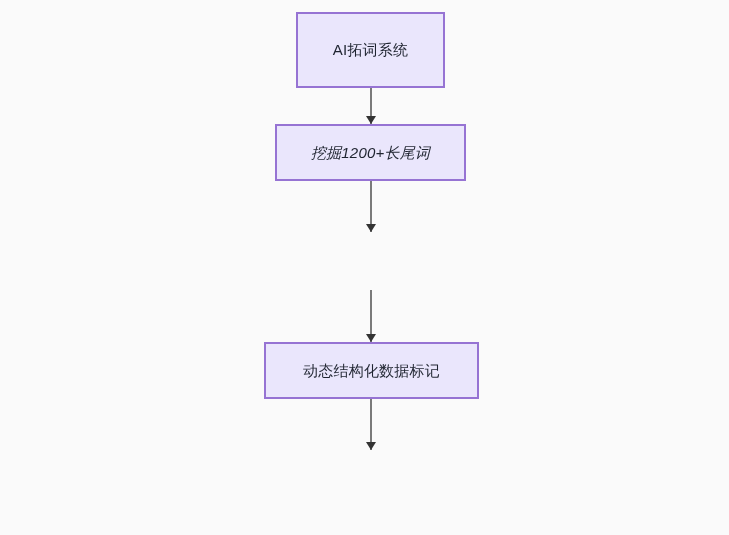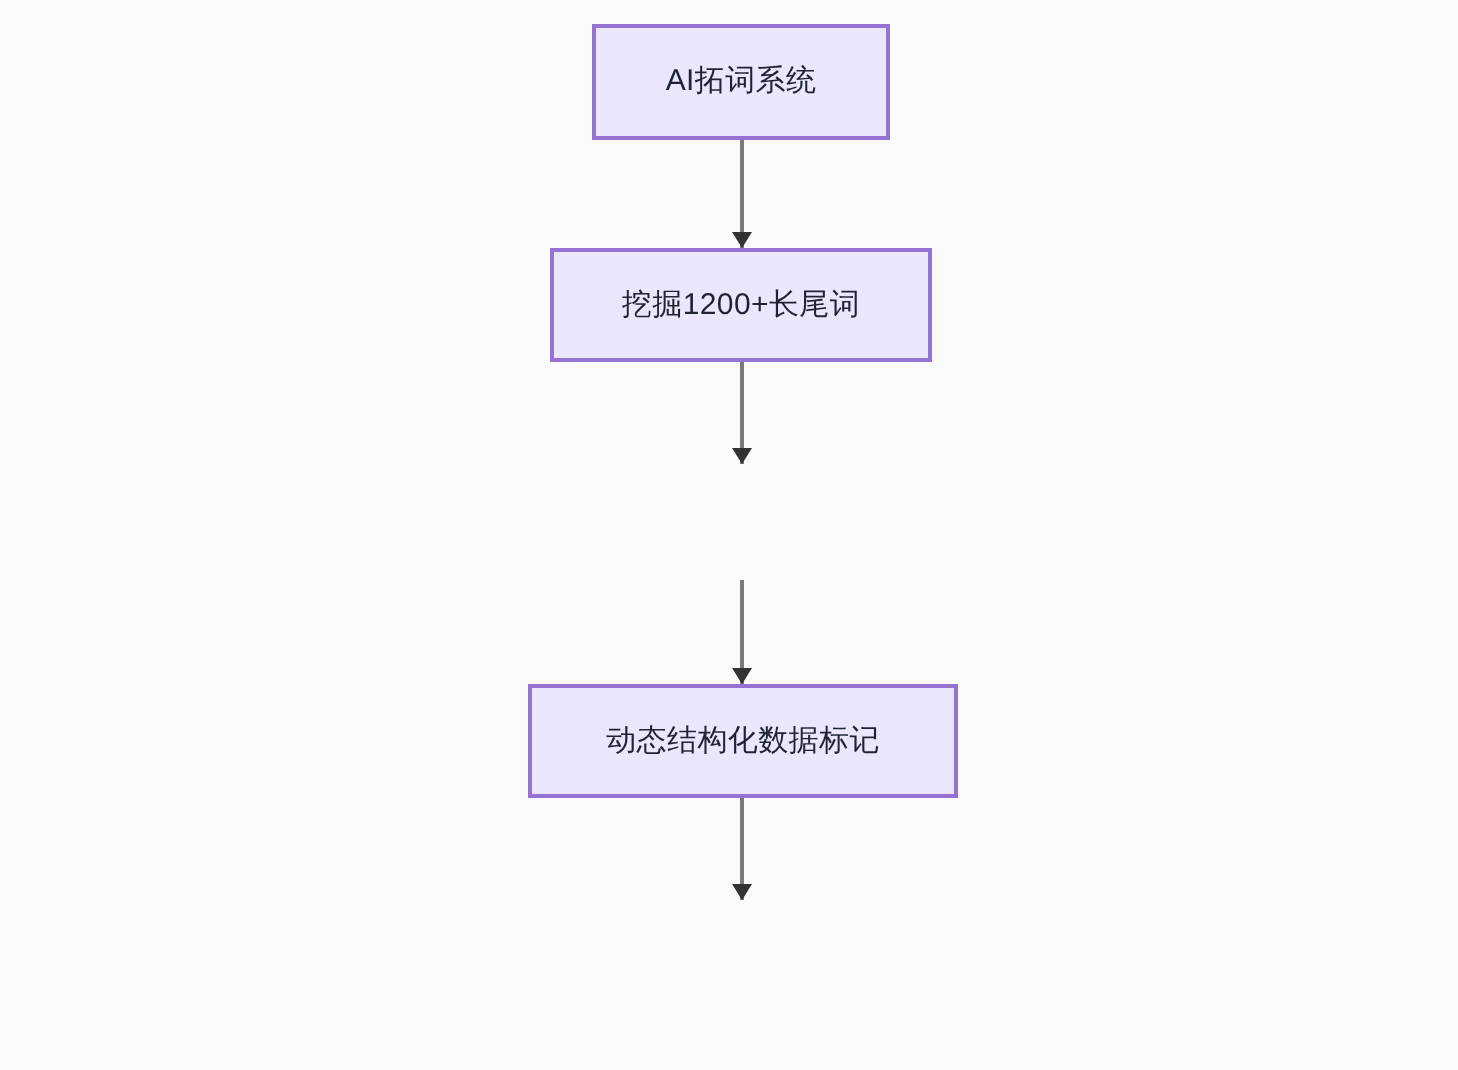--- a/index.html
+++ b/index.html
@@ -74,16 +74,16 @@
       <div class="edge-head" style="top: 43px; border-top-color: rgb(51, 51, 51);"></div>
     </div>
     <div class="edge" style="left: 370px; top: 290px;">
       <div class="edge-line" style="height: 52px; background: rgb(122, 122, 122);"></div>
       <div class="edge-head" style="top: 44px; border-top-color: rgb(51, 51, 51);"></div>
     </div>
     <div class="edge" style="left: 370px; top: 399px;">
       <div class="edge-line" style="height: 51px; background: rgb(122, 122, 122);"></div>
       <div class="edge-head" style="top: 43px; border-top-color: rgb(51, 51, 51);"></div>
     </div>
-    <div class="node" style="left: 296px; top: 12px; width: 149px; height: 58px; background: rgb(234, 230, 252); border-color: rgb(150, 115, 211); color: rgb(31, 36, 48);">AI拓词系统</div>
-    <div class="node" style="left: 275px; top: 124px; width: 191px; height: 57px; background: rgb(234, 230, 252); border-color: rgb(150, 115, 211); color: rgb(31, 36, 48);">挖掘1200+长尾词</div>
+    <div class="node" style="left: 296px; top: 12px; width: 149px; height: 76px; background: rgb(234, 230, 252); border-color: rgb(150, 115, 211); color: rgb(31, 36, 48);">AI拓词系统</div>
+    <div class="node" style="left: 275px; top: 124px; width: 191px; height: 57px; background: rgb(234, 230, 252); border-color: rgb(150, 115, 211); color: rgb(31, 36, 48); font-style: italic;">挖掘1200+长尾词</div>
     <div class="node" style="left: 264px; top: 342px; width: 215px; height: 57px; background: rgb(234, 230, 252); border-color: rgb(150, 115, 211); color: rgb(31, 36, 48);">动态结构化数据标记</div>
   </div>
 
 </body></html>

